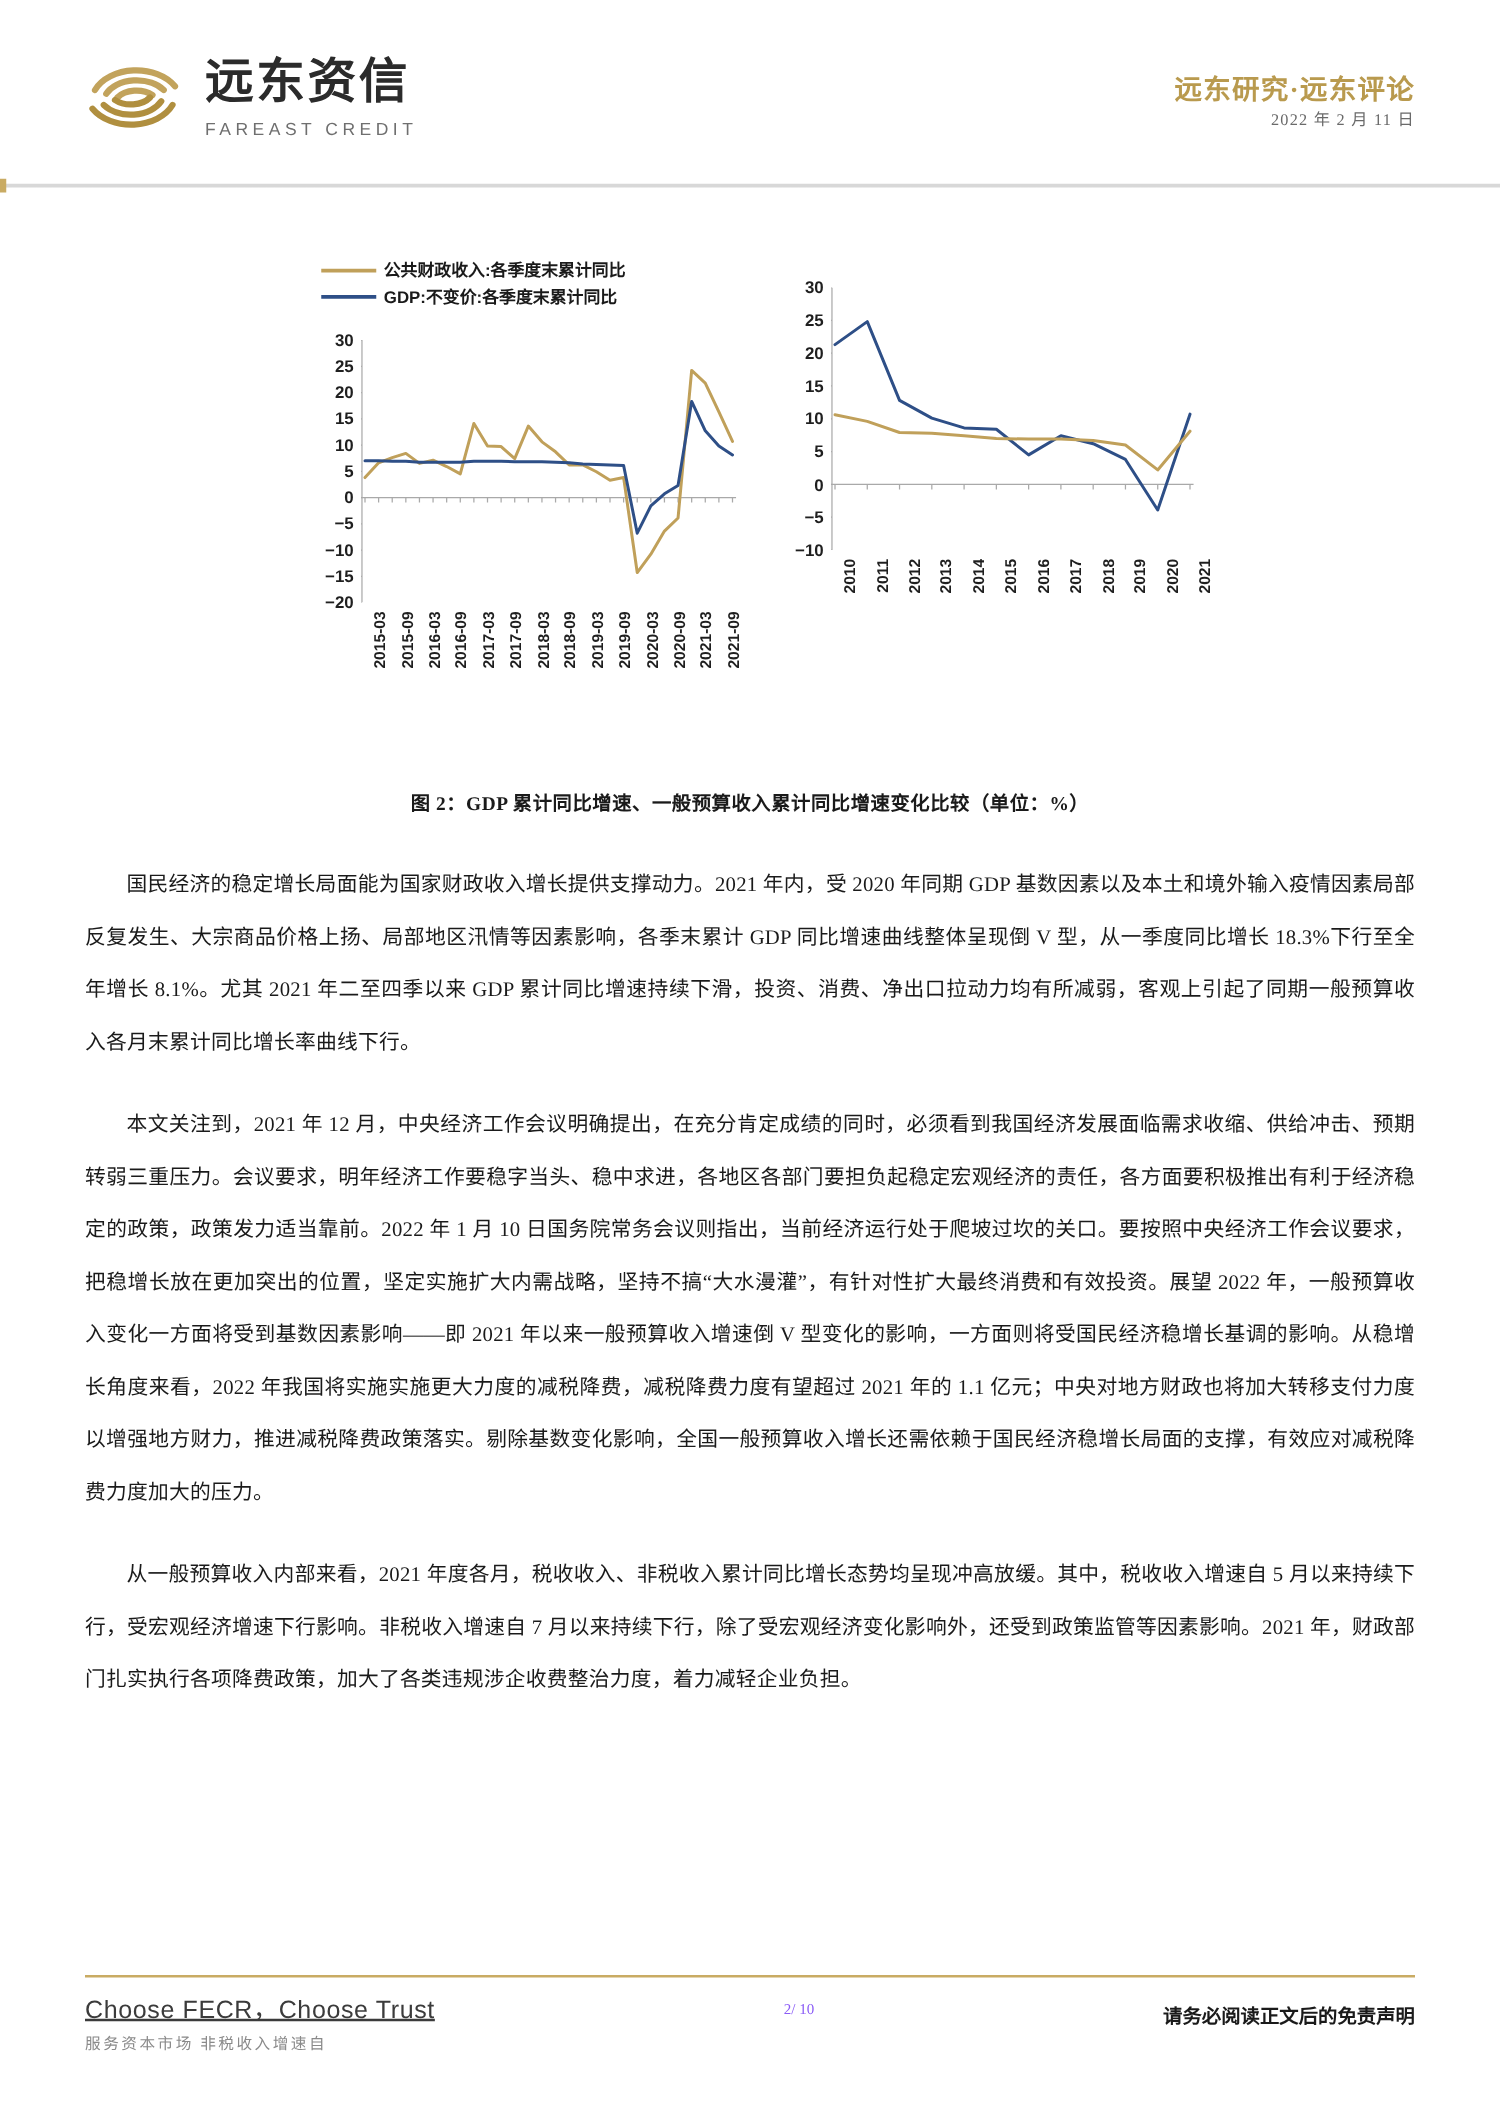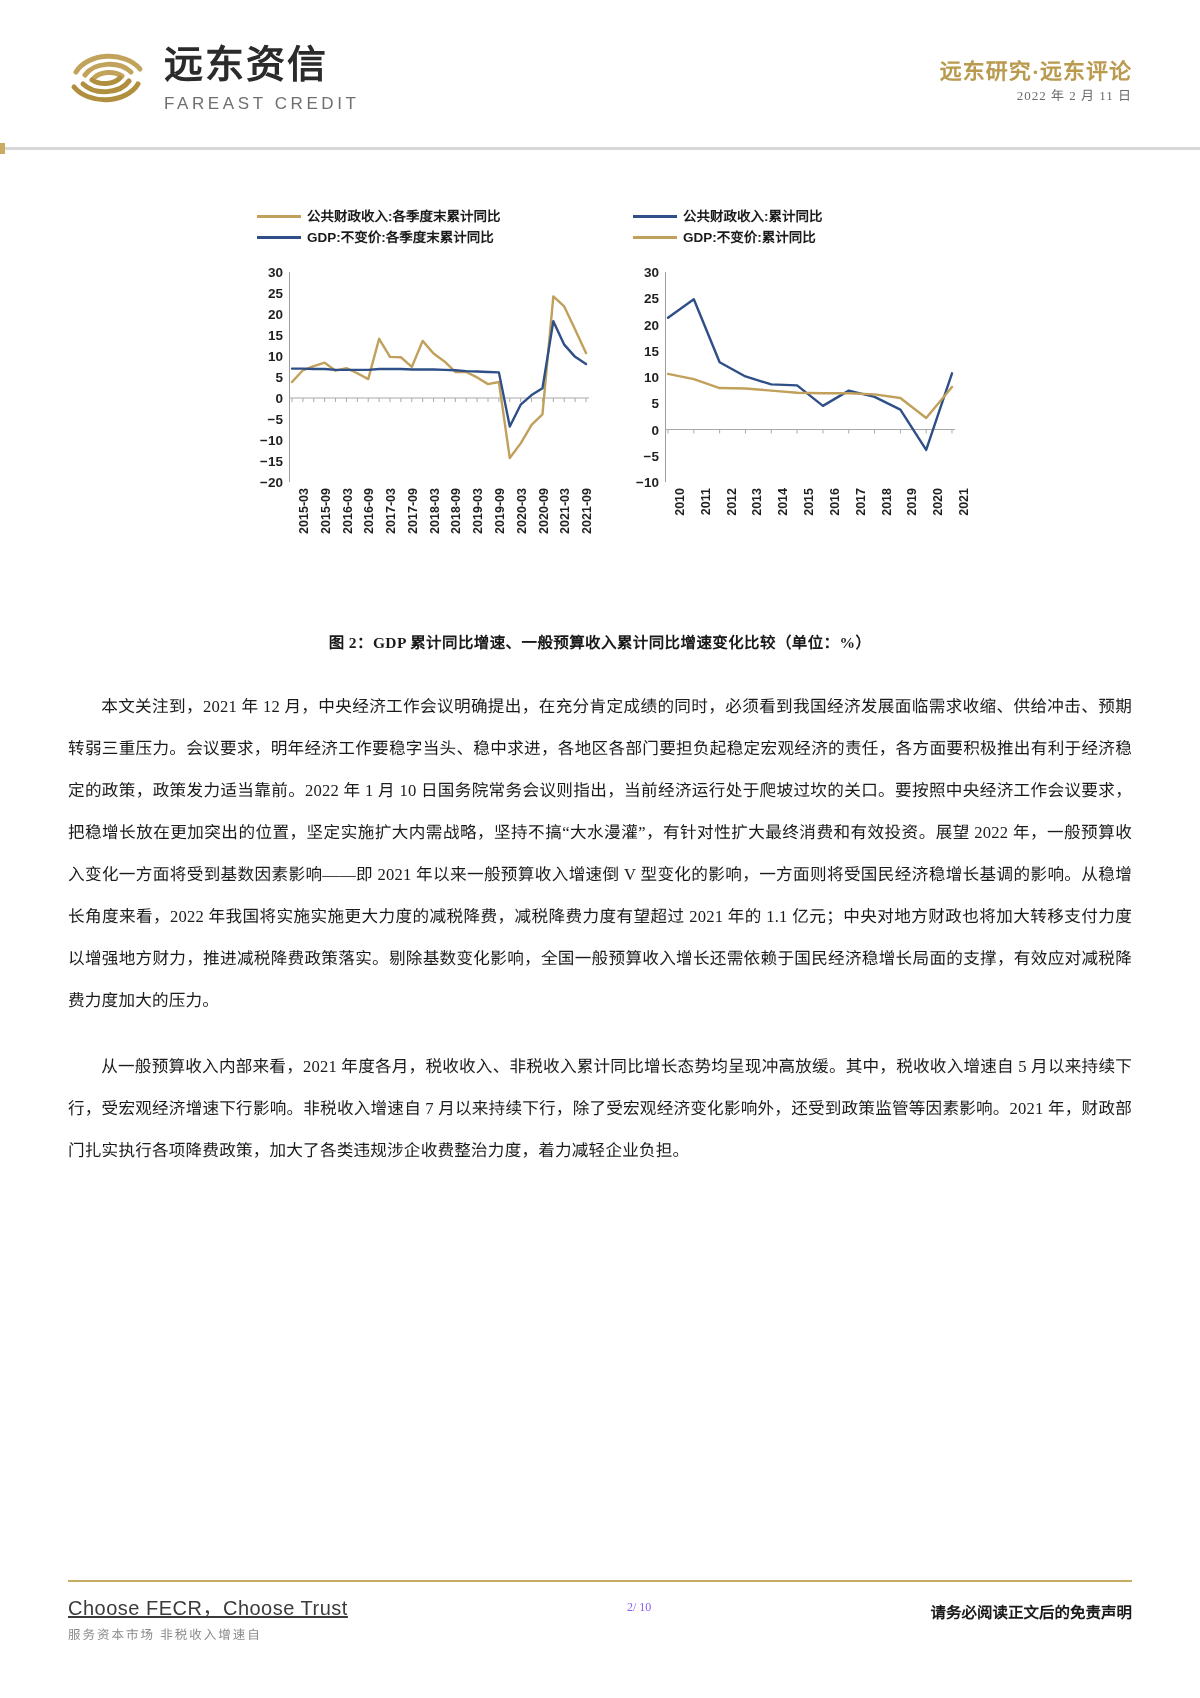--- a/index.html
+++ b/index.html
@@ -30,21 +30,21 @@
   .brand{display:flex;align-items:center;gap:18px;margin-top:6px;}
   .logo-mark{width:78px;height:78px;position:relative;flex:0 0 auto;}
   .brand-text{display:flex;flex-direction:column;line-height:1;}
   .brand-cn{
     font-family:"Liberation Sans","DejaVu Sans",sans-serif;
     font-size:39px;font-weight:700;letter-spacing:2px;
     color:#2b2b2b;
   }
   .brand-en{
     font-family:"Liberation Sans","DejaVu Sans",sans-serif;
-    font-size:17px;letter-spacing:3.6px;color:#6f6f6f;
+    font-size:14px;letter-spacing:3.6px;color:#6f6f6f;
     margin-top:11px;
   }
   .header-right{text-align:right;margin-top:6px;}
   .hr-title{
     font-family:"Liberation Serif","DejaVu Serif",serif;
     font-size:22px;font-weight:700;color:#b99a4e;letter-spacing:1px;
   }
   .hr-date{
     font-family:"Liberation Serif","DejaVu Serif",serif;
     font-size:13px;color:#6a6a6a;letter-spacing:1px;
@@ -278,30 +278,20 @@
                 <div class="x-label" style="left: 225.778px;">2020-03</div>
                 <div class="x-label" style="left: 247.556px;">2020-09</div>
                 <div class="x-label" style="left: 269.333px;">2021-03</div>
                 <div class="x-label" style="left: 291.111px;">2021-09</div>
               </div>
           </div>
         </div>
       </div>
 
       <div class="chart-box">
-        <div class="legend">
-          <div class="legend-row">
-            <span class="legend-swatch" style="background:#2e4f87"></span>
-            <span>公共财政收入:累计同比</span>
-          </div>
-          <div class="legend-row">
-            <span class="legend-swatch" style="background:#c0a05a"></span>
-            <span>GDP:不变价:累计同比</span>
-          </div>
-        </div>
         <div class="plot-wrap">
           <div class="y-axis" id="a-yaxis" style="height: 210px;">
               <div class="y-tick" style="top: 0px;">30</div>
               <div class="y-tick" style="top: 26.25px;">25</div>
               <div class="y-tick" style="top: 52.5px;">20</div>
               <div class="y-tick" style="top: 78.75px;">15</div>
               <div class="y-tick" style="top: 105px;">10</div>
               <div class="y-tick" style="top: 131.25px;">5</div>
               <div class="y-tick" style="top: 157.5px;">0</div>
               <div class="y-tick" style="top: 183.75px;">−5</div>
@@ -352,20 +342,21 @@
           </div>
         </div>
       </div>
 
     </div>
   </div>
 
   <div class="fig-caption">图 2：GDP 累计同比增速、一般预算收入累计同比增速变化比较（单位：%）</div>
 
   <div class="body-text" id="body-text">
+      <p>国民经济的稳定增长局面能为国家财政收入增长提供支撑动力。2021 年内，受 2020 年同期 GDP 基数因素以及本土和境外输入疫情因素局部反复发生、大宗商品价格上扬、局部地区汛情等因素影响，各季末累计 GDP 同比增速曲线整体呈现倒 V 型，从一季度同比增长 18.3%下行至全年增长 8.1%。尤其 2021 年二至四季以来 GDP 累计同比增速持续下滑，投资、消费、净出口拉动力均有所减弱，客观上引起了同期一般预算收入各月末累计同比增长率曲线下行。</p>
       <p>本文关注到，2021 年 12 月，中央经济工作会议明确提出，在充分肯定成绩的同时，必须看到我国经济发展面临需求收缩、供给冲击、预期转弱三重压力。会议要求，明年经济工作要稳字当头、稳中求进，各地区各部门要担负起稳定宏观经济的责任，各方面要积极推出有利于经济稳定的政策，政策发力适当靠前。2022 年 1 月 10 日国务院常务会议则指出，当前经济运行处于爬坡过坎的关口。要按照中央经济工作会议要求，把稳增长放在更加突出的位置，坚定实施扩大内需战略，坚持不搞“大水漫灌”，有针对性扩大最终消费和有效投资。展望 2022 年，一般预算收入变化一方面将受到基数因素影响——即 2021 年以来一般预算收入增速倒 V 型变化的影响，一方面则将受国民经济稳增长基调的影响。从稳增长角度来看，2022 年我国将实施实施更大力度的减税降费，减税降费力度有望超过 2021 年的 1.1 亿元；中央对地方财政也将加大转移支付力度以增强地方财力，推进减税降费政策落实。剔除基数变化影响，全国一般预算收入增长还需依赖于国民经济稳增长局面的支撑，有效应对减税降费力度加大的压力。</p>
       <p>从一般预算收入内部来看，2021 年度各月，税收收入、非税收入累计同比增长态势均呈现冲高放缓。其中，税收收入增速自 5 月以来持续下行，受宏观经济增速下行影响。非税收入增速自 7 月以来持续下行，除了受宏观经济变化影响外，还受到政策监管等因素影响。2021 年，财政部门扎实执行各项降费政策，加大了各类违规涉企收费整治力度，着力减轻企业负担。</p>
     </div>
 
   <div class="footer">
     <div class="footer-rule"></div>
     <div class="footer-inner">
       <div class="f-left">
         <div class="f-slogan">Choose FECR，Choose Trust</div>
         <div class="f-sub">服务资本市场  非税收入增速自</div>

